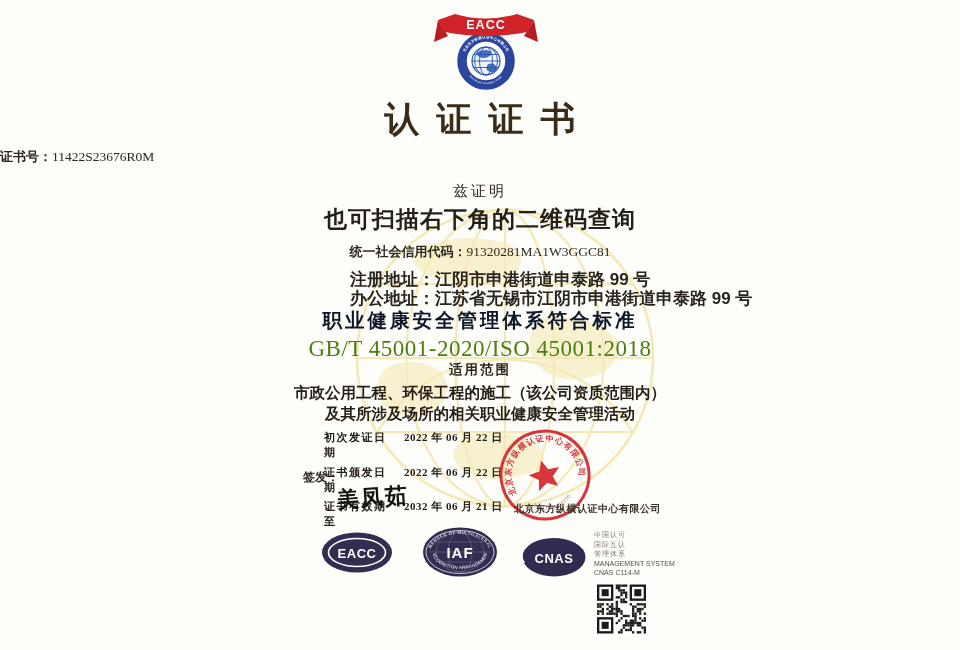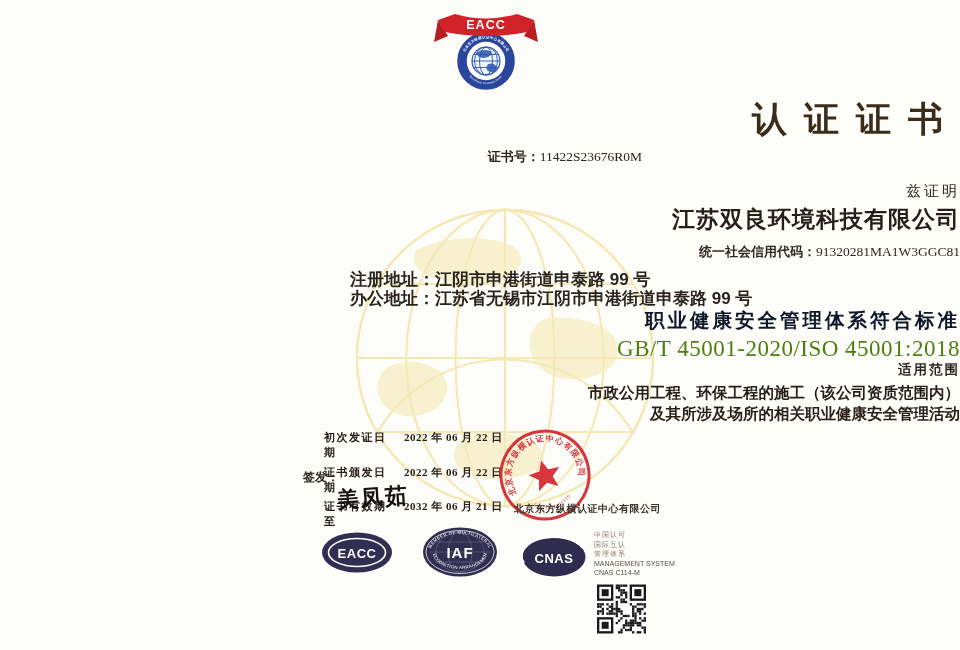--- a/index.html
+++ b/index.html
@@ -2,30 +2,30 @@
 <html><head>
 <meta charset="utf-8">
 <style>
   *{margin:0;padding:0;box-sizing:border-box}
   html,body{width:960px;height:650px}
   body{
     position:relative;overflow:hidden;background:#fdfdf9;
     font-family:"Liberation Sans","DejaVu Sans",sans-serif;color:#2f2820;
   }
   .abs{position:absolute}
-  .center{left:0;width:960px;text-align:right}
+  .center{left:0;width:960px;text-align:center}
   .serif{font-family:"Liberation Serif","DejaVu Serif",serif}
 
   .watermark{left:347px;top:200px;width:316px;height:316px;opacity:.55;pointer-events:none}
 
   .logo-top{left:433px;top:10px;width:106px;height:84px}
 
   .cert-title{top:96px;font-size:35px;font-weight:bold;letter-spacing:17px;text-indent:17px;color:#3b2b19}
 
-  .cert-no{top:148px;left:0;width:642px;text-align:right;font-size:13px;color:#2b251f}
+  .cert-no{top:148px;left:0;width:642px;font-size:13px;color:#2b251f}
   .cert-no .lbl{font-weight:bold}
   .cert-no .val{font-family:"Liberation Serif",serif;font-size:13.5px}
 
   .intro{top:182px;font-size:15px;font-weight:normal;letter-spacing:3px}
   .company{top:204px;font-size:23px;font-weight:bold;letter-spacing:1px;color:#261f17}
   .credit{top:243px;font-size:13px}
   .credit .lbl{font-weight:bold}
   .credit .val{font-family:"Liberation Serif",serif;font-size:13.5px}
 
   .addr{left:350px;font-size:17px;font-weight:bold;color:#2b241c}
@@ -118,21 +118,21 @@
   </g>
 </svg>
 
 <div class="abs center cert-title">认证证书</div>
 
 <div class="abs cert-no">
   <span class="lbl">证书号：</span><span class="val serif">11422S23676R0M</span>
 </div>
 
 <div class="abs center intro">兹证明</div>
-<div class="abs center company">江苏双良环境科技有限公司</div>
+<div class="abs center company">也可扫描右下角的二维码查询</div>
 
 <div class="abs center credit">
   <span class="lbl">统一社会信用代码：</span><span class="val">91320281MA1W3GGC81</span>
 </div>
 
 <div class="abs addr addr1">
   <span>注册地址：</span><span>江阴市申港街道申泰路 99 号</span>
 </div>
 <div class="abs addr addr2">
   <span>办公地址：</span><span>江苏省无锡市江阴市申港街道申泰路 99 号</span>

